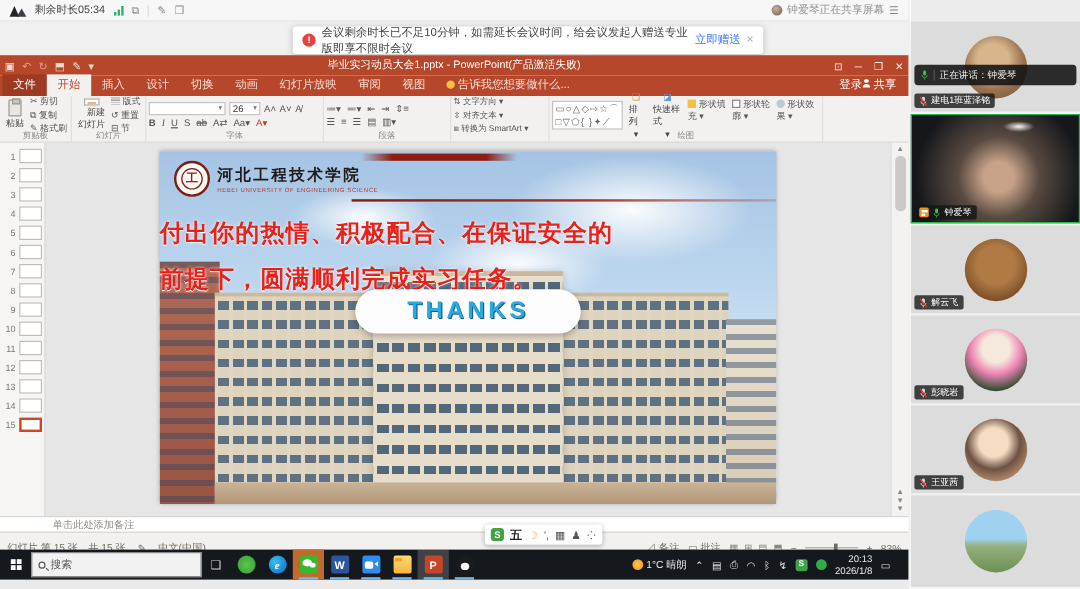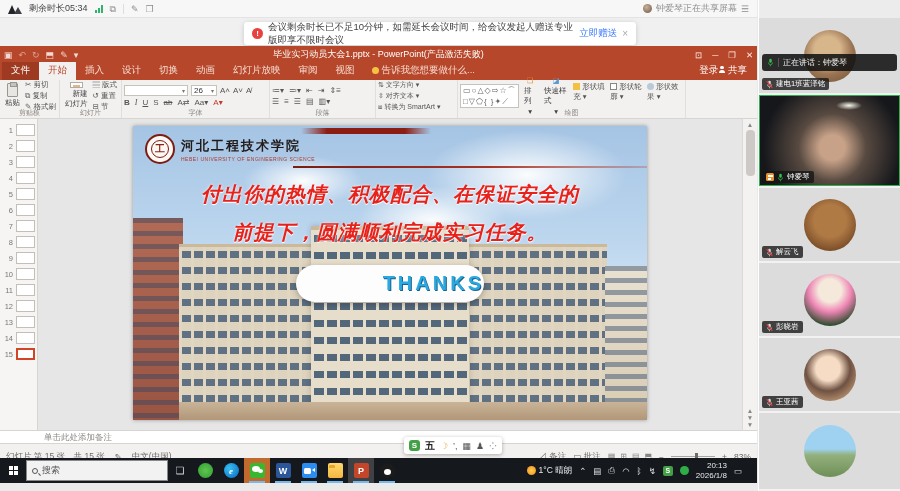--- a/index.html
+++ b/index.html
@@ -89,25 +89,25 @@
   .slide-topbar { position:absolute; left:168px; top:2px; width:130px; height:6px;
     background:linear-gradient(90deg, rgba(140,29,18,0), #8c1d12 20% 80%, rgba(140,29,18,0)); }
   .logo-row { position:absolute; left:12px; top:8px; display:flex; gap:6px; align-items:center; }
   .logo-circle { width:30px; height:30px; border-radius:50%; background:#fdf8f4; border:2px solid #7b1d12; display:flex; align-items:center; justify-content:center; }
   .logo-inner { width:18px; height:18px; border-radius:50%; border:1px solid #7b1d12; color:#8c2318; font-size:10px; font-weight:bold;
     display:flex; align-items:center; justify-content:center; font-family:"DejaVu Serif",serif; }
   .logo-cn { font-family:"DejaVu Serif",serif; font-weight:bold; font-size:13px; color:#201a18; letter-spacing:2px; }
   .logo-en { font-size:5px; color:#b03a2a; letter-spacing:.5px; margin-top:1px; }
   .logo-rule { position:absolute; left:160px; top:40px; right:0; height:2px;
     background:linear-gradient(90deg,#7b1d12,#a83325 55%, rgba(168,51,37,.25)); }
-  .red-line { position:absolute; left:0; right:0; text-align:center; color:#e8211a; font-weight:bold; font-size:20px;
-    letter-spacing:1px; text-shadow:0 1px 0 #fff, 0 0 3px rgba(255,255,255,.85);font-style:italic; }
+  .red-line { position:absolute; left:0; right:0; color:#e8211a; font-weight:bold; font-size:20px;
+    letter-spacing:1px; text-shadow:0 1px 0 #fff, 0 0 3px rgba(255,255,255,.85); }
   .rl1 { top:55px; } .rl2 { top:93px; }
-  .thanks-pill { position:absolute; left:50%; top:139px; transform:translateX(-50%); width:188px; height:37px;
-    background:#fdfdfd; border-radius:19px; box-shadow:0 2px 6px rgba(0,0,0,.28); display:flex; align-items:center; justify-content:flex-end; }
+  .thanks-pill { position:absolute; left:50%; top:115px; transform:translateX(-50%); width:188px; height:37px;
+    background:#fdfdfd; border-radius:19px; box-shadow:0 2px 6px rgba(0,0,0,.28); display:flex; align-items:center; justify-content:center; }
   .thanks-txt { font-size:20px; font-weight:bold; color:#2aa9e0; letter-spacing:3px; text-shadow:1px 1px 0 #1c5f8c; }
   .bld { position:absolute; }
   .bld-left { left:0; top:92px; width:50px; bottom:0; background:
     repeating-linear-gradient(180deg, rgba(50,70,100,.45) 0 5px, rgba(0,0,0,0) 5px 13px),
     linear-gradient(180deg,#b06a55,#9a5442); }
   .bld-main { left:46px; right:40px; top:118px; bottom:0; background:
     repeating-linear-gradient(90deg, rgba(224,214,193,1) 0 3px, rgba(0,0,0,0) 3px 12px),
     repeating-linear-gradient(180deg, rgba(0,0,0,0) 0 4px, rgba(52,80,110,.75) 4px 11px, rgba(0,0,0,0) 11px 16px),
     #ded3bd; border-top:3px solid #cbb99c; }
   .bld-tower { left:178px; width:158px; top:100px; bottom:0; background:

